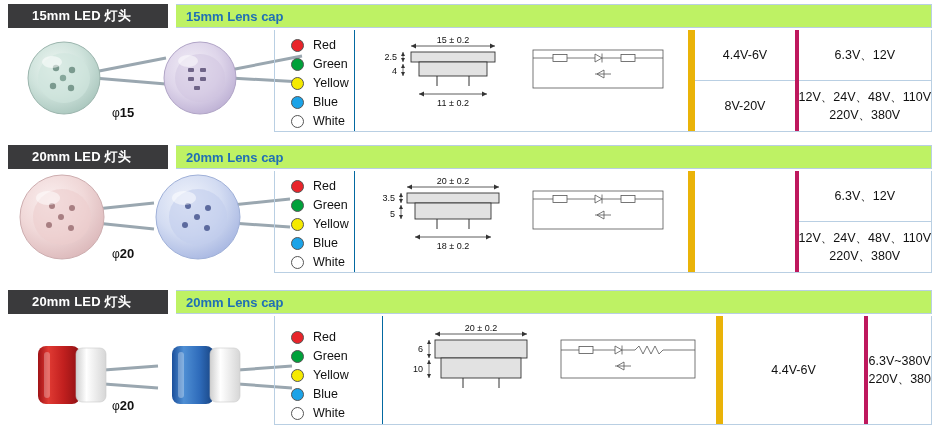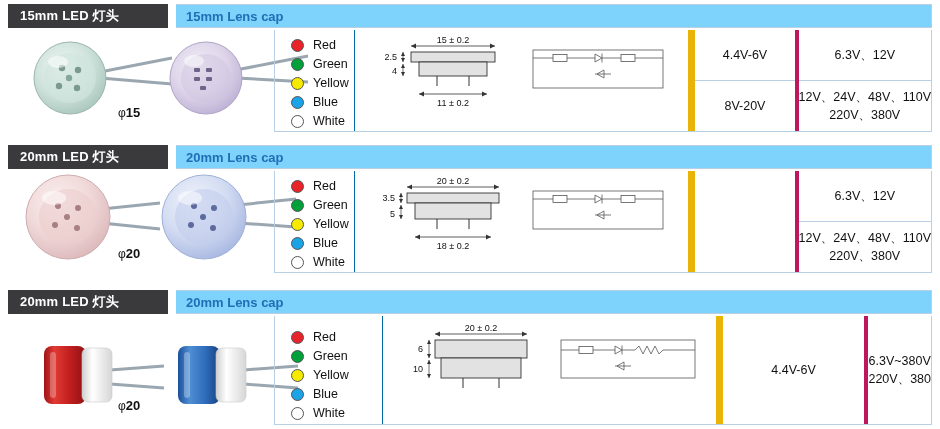--- a/index.html
+++ b/index.html
@@ -15,32 +15,32 @@
   .block-1 { top: 4px; height: 128px; }
   .block-2 { top: 145px; height: 128px; }
   .block-3 { top: 290px; height: 135px; }
 
   
   .hdr { position: absolute; left: 0; top: 0; height: 24px; width: 100%; }
   .hdr-dark {
     position: absolute; left: 0; top: 0; width: 160px; height: 24px;
     background: #3a3a3c; color: #ffffff;
     font-size: 13px; font-weight: bold; line-height: 24px;
-    padding-left: 12px; letter-spacing: .2px;
+    padding-left: 24px; letter-spacing: .2px;
   }
   .hdr-light {
     position: absolute; left: 168px; top: 0; right: 0; height: 24px;
-    background: #7dd3fc; color: #1f6fb5;
+    background: #bef264; color: #1f6fb5;
     font-size: 13px; font-weight: bold; line-height: 24px;
     padding-left: 10px;
     border: 1px solid #b9cfe3; border-left: none;
   }
 
   
-  .photos { position: absolute; left: 10px; top: 26px; width: 266px; bottom: 0; text-decoration: underline; }
+  .photos { position: absolute; left: 4px; top: 26px; width: 266px; bottom: 0; text-decoration: underline; }
   .phi { position: absolute; bottom: 12px; left: 100px; font-size: 12px; color: #111; }
   .phi b { font-size: 13px; }
 
   
   .led { position: absolute; }
 
   .led15a { left: 14px; top: 6px; width: 76px; height: 76px; }
   .led15b { left: 150px; top: 6px; width: 76px; height: 76px; }
 
   

